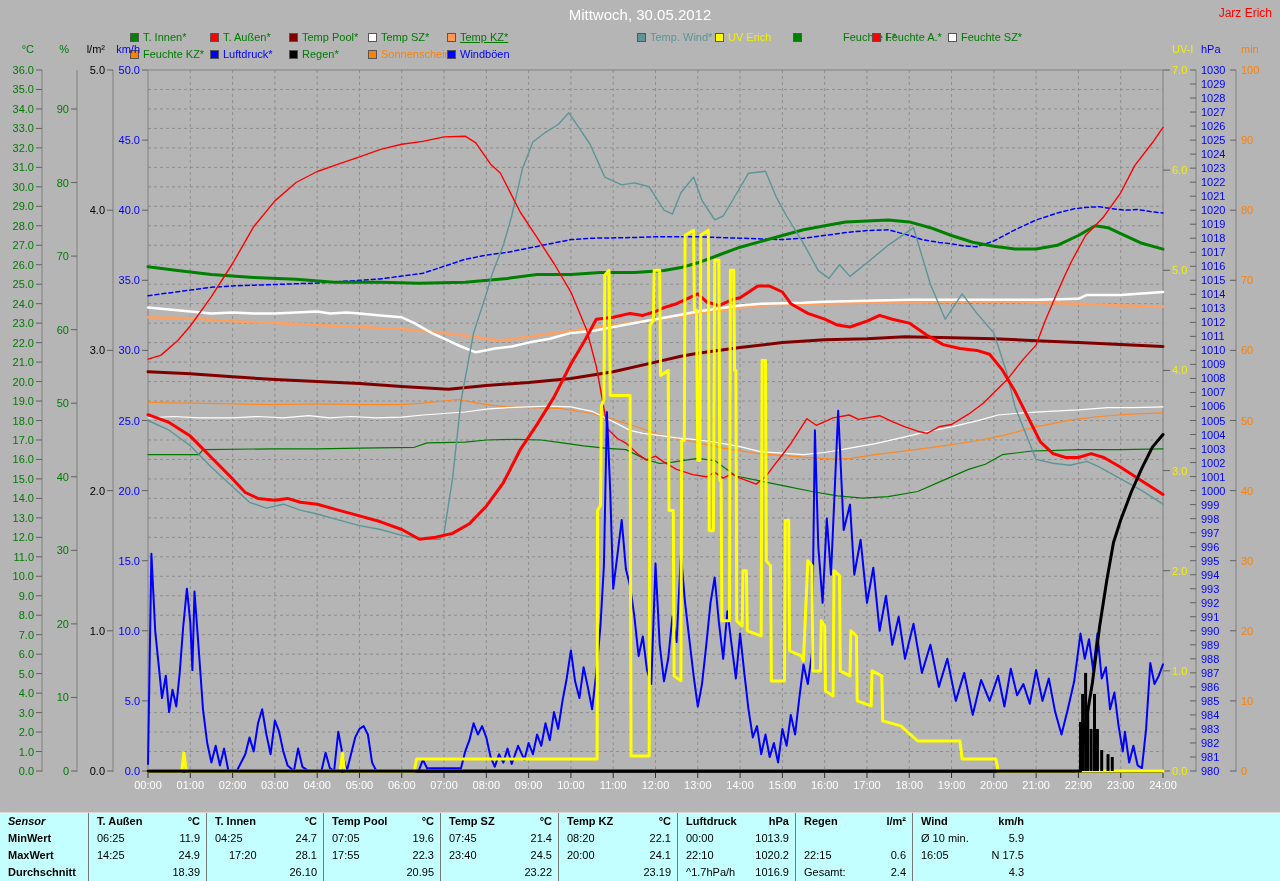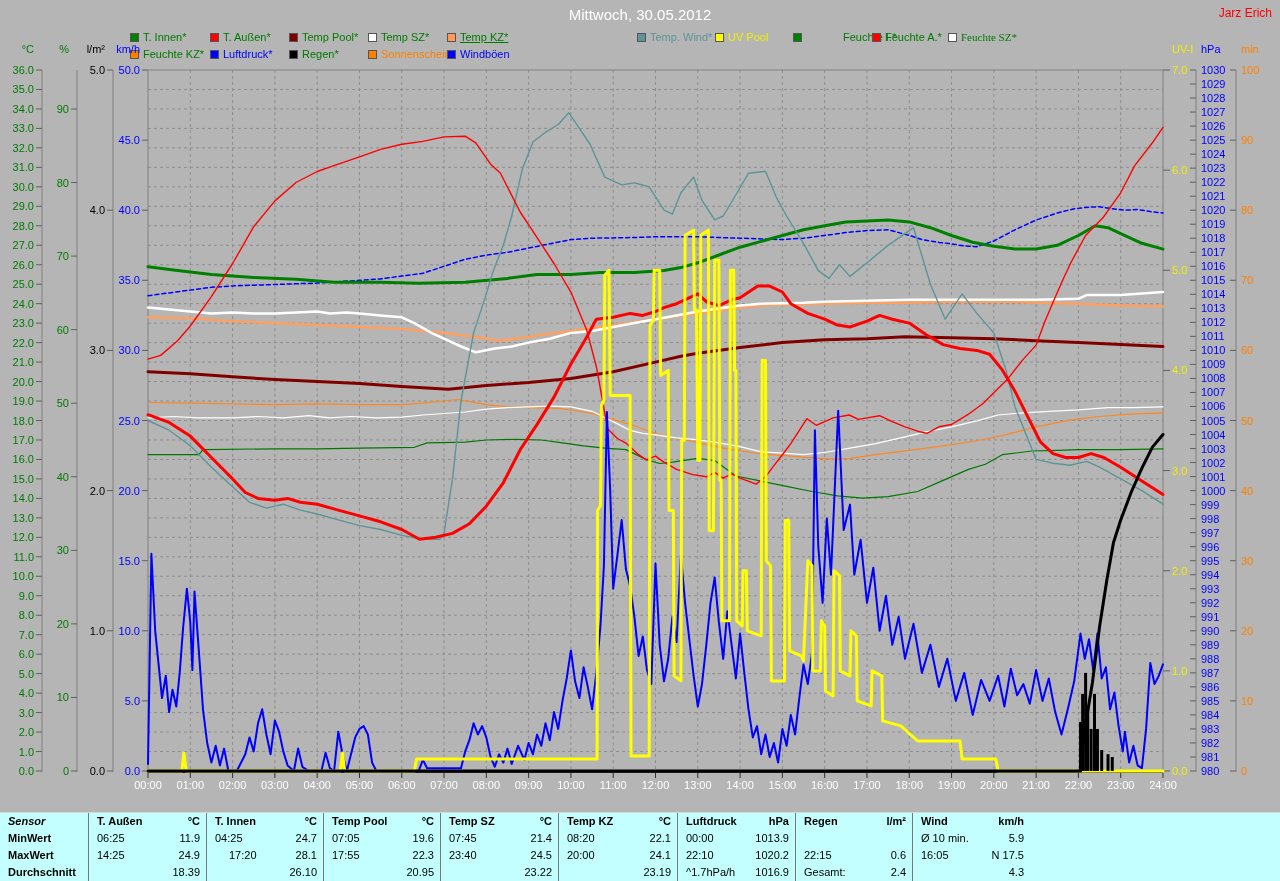--- a/index.html
+++ b/index.html
@@ -25,24 +25,24 @@
 <div class="screen">
   <div class="title">Mittwoch, 30.05.2012</div>
   <div class="author">Jarz Erich</div>
   <div id="legend">
       <div class="legend-item" style="left: 130px; top: 31px;"><span class="sq" style="background: rgb(0, 128, 0);"></span><span class="lbl" style="color: rgb(0, 122, 0);">T. Innen*</span></div>
       <div class="legend-item" style="left: 210px; top: 31px;"><span class="sq" style="background: rgb(255, 0, 0);"></span><span class="lbl" style="color: rgb(0, 122, 0);">T. Außen*</span></div>
       <div class="legend-item" style="left: 289px; top: 31px;"><span class="sq" style="background: rgb(128, 0, 0);"></span><span class="lbl" style="color: rgb(0, 122, 0);">Temp Pool*</span></div>
       <div class="legend-item" style="left: 368px; top: 31px;"><span class="sq" style="background: rgb(255, 255, 255);"></span><span class="lbl" style="color: rgb(0, 122, 0);">Temp SZ*</span></div>
       <div class="legend-item" style="left: 447px; top: 31px;"><span class="sq" style="background: rgb(255, 153, 85);"></span><span class="lbl" style="color: rgb(0, 122, 0); text-decoration: underline;">Temp KZ*</span></div>
       <div class="legend-item" style="left: 637px; top: 31px;"><span class="sq" style="background: rgb(93, 149, 150);"></span><span class="lbl" style="color: rgb(93, 149, 150);">Temp. Wind*</span></div>
-      <div class="legend-item" style="left: 715px; top: 31px;"><span class="sq" style="background: rgb(255, 255, 0);"></span><span class="lbl" style="color: rgb(240, 240, 0);">UV Pool</span></div>
+      <div class="legend-item" style="left: 715px; top: 31px;"><span class="sq" style="background: rgb(255, 255, 0);"></span><span class="lbl" style="color: rgb(240, 240, 0);">UV Erich</span></div>
       <div class="legend-item" style="left: 793px; top: 31px;"><span class="sq" style="background: rgb(0, 128, 0);"></span><span class="lbl" style="color: rgb(0, 122, 0); margin-left: 41px;">Feuchte I.*</span></div>
       <div class="legend-item" style="left: 872px; top: 31px;"><span class="sq" style="background: rgb(255, 0, 0);"></span><span class="lbl" style="color: rgb(0, 122, 0);">Feuchte A.*</span></div>
-      <div class="legend-item" style="left: 948px; top: 31px;"><span class="sq" style="background: rgb(255, 255, 255);"></span><span class="lbl" style="color: rgb(0, 122, 0); font-family: Liberation Serif, serif;">Feuchte SZ*</span></div>
+      <div class="legend-item" style="left: 948px; top: 31px;"><span class="sq" style="background: rgb(255, 255, 255);"></span><span class="lbl" style="color: rgb(0, 122, 0);">Feuchte SZ*</span></div>
       <div class="legend-item" style="left: 130px; top: 48px;"><span class="sq" style="background: rgb(255, 128, 0);"></span><span class="lbl" style="color: rgb(0, 122, 0);">Feuchte KZ*</span></div>
       <div class="legend-item" style="left: 210px; top: 48px;"><span class="sq" style="background: rgb(0, 0, 255);"></span><span class="lbl" style="color: rgb(0, 0, 255);">Luftdruck*</span></div>
       <div class="legend-item" style="left: 289px; top: 48px;"><span class="sq" style="background: rgb(0, 0, 0);"></span><span class="lbl" style="color: rgb(0, 122, 0);">Regen*</span></div>
       <div class="legend-item" style="left: 368px; top: 48px;"><span class="sq" style="background: rgb(255, 128, 0);"></span><span class="lbl" style="color: rgb(255, 128, 0);">Sonnenschein</span></div>
       <div class="legend-item" style="left: 447px; top: 48px;"><span class="sq" style="background: rgb(0, 0, 255);"></span><span class="lbl" style="color: rgb(0, 0, 255);">Windböen</span></div>
     </div>
   <svg id="chart-svg" width="1280" height="806">
       <line x1="190.29166666666666" y1="70" x2="190.29166666666666" y2="771" stroke="#8e8e8e" stroke-width="1" stroke-dasharray="3 3"></line>
       <line x1="232.58333333333331" y1="70" x2="232.58333333333331" y2="771" stroke="#8e8e8e" stroke-width="1" stroke-dasharray="3 3"></line>
       <line x1="274.875" y1="70" x2="274.875" y2="771" stroke="#8e8e8e" stroke-width="1" stroke-dasharray="3 3"></line>

